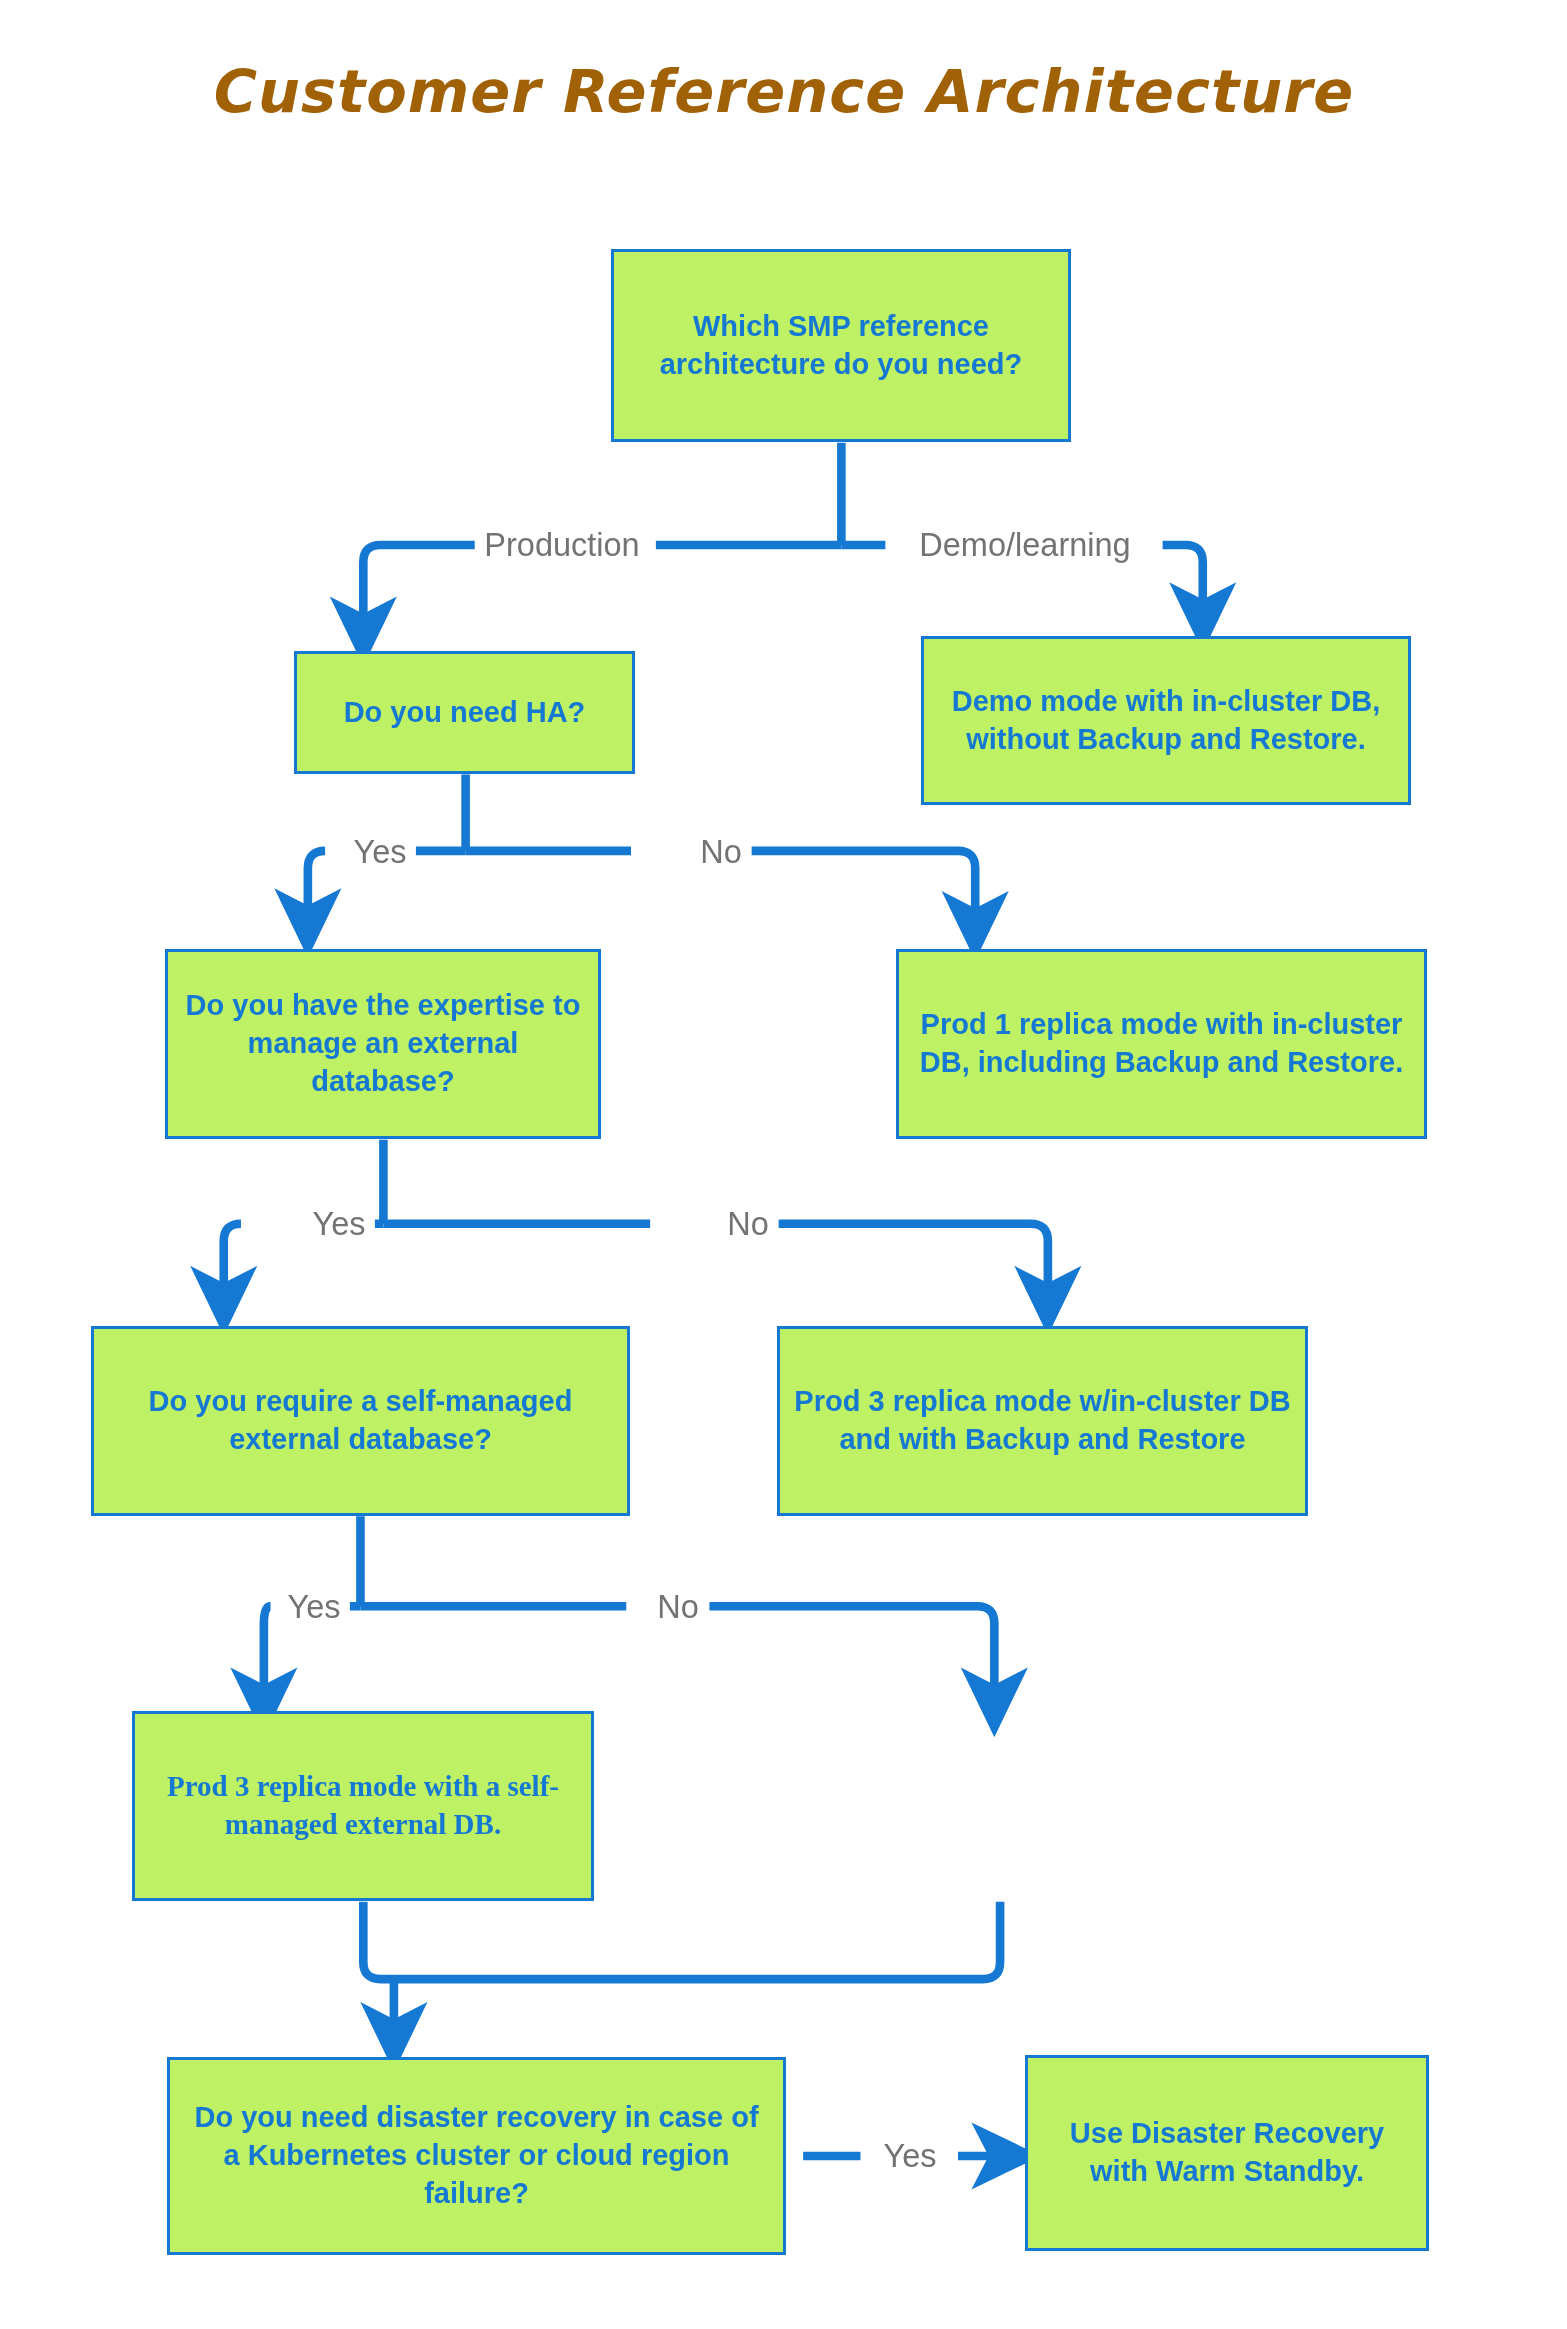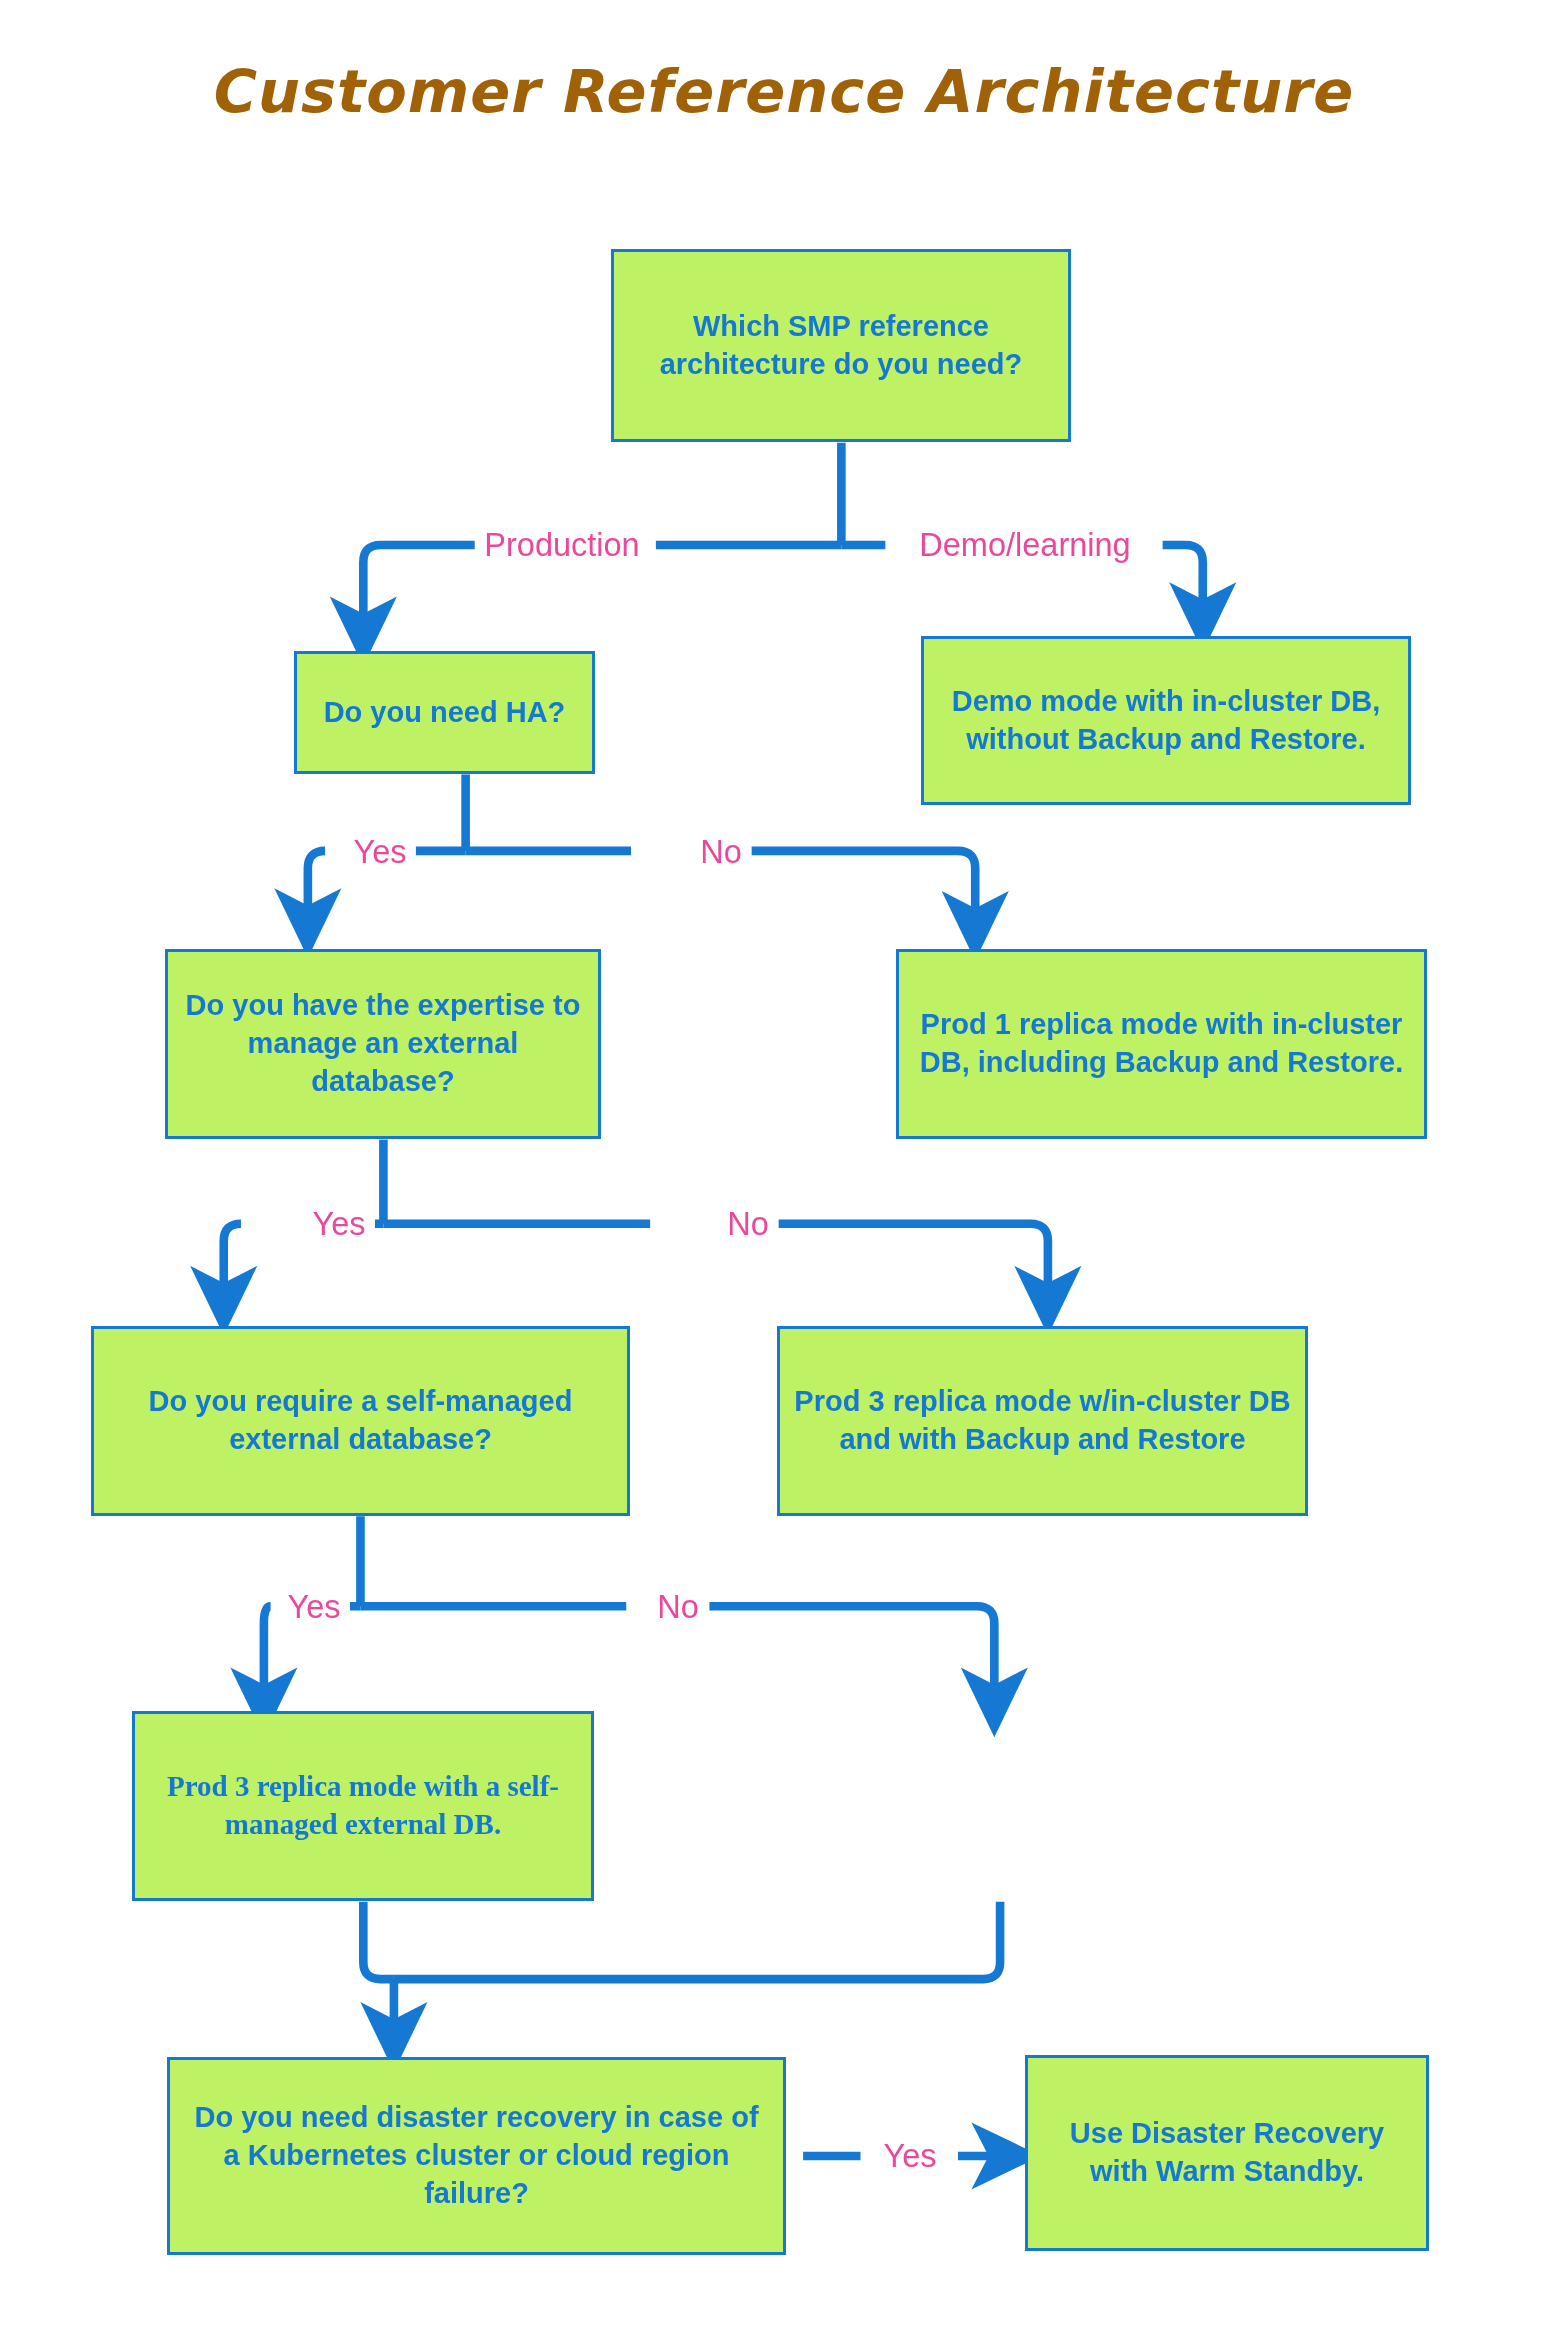--- a/index.html
+++ b/index.html
@@ -52,21 +52,21 @@
     font-weight: bold;
     font-size: 29px;
     line-height: 1.30;
     padding: 5.7px 13.4px;
   }
   .node-inner {
     width: 100%;
   }
   .edge-label {
     position: absolute;
-    color: #ec4899;
+    color: #737373;
     font-family: "Liberation Sans", sans-serif;
     font-weight: normal;
     font-size: 32.5px;
     line-height: 1;
     background: #ffffff;
     padding: 0 9.6px;
     white-space: nowrap;
     transform: translate(-50%, -50%);
   }
 </style>
@@ -118,21 +118,21 @@
 
       <path d="M840,2255 L900,2255"></path>
       <path d="M1002,2255 L1052,2255" marker-end="url(#arw)"></path>
     </g>
   </svg>
 
   <div class="node" style="left:611px; top:249px; width:460px; height:193px;">
     <span class="node-inner">Which SMP reference architecture do you need?</span>
   </div>
 
-  <div class="node" style="left:294px; top:651px; width:301px; height:123px;">
+  <div class="node" style="left:294px; top:651px; width:341px; height:123px;">
     <span class="node-inner">Do you need HA?</span>
   </div>
 
   <div class="node" style="left:921px; top:636px; width:490px; height:169px;">
     <span class="node-inner">Demo mode with in-cluster DB, without Backup and Restore.</span>
   </div>
 
   <div class="node" style="left:165px; top:949px; width:436px; height:190px;">
     <span class="node-inner">Do you have the expertise to manage an external database?</span>
   </div>

